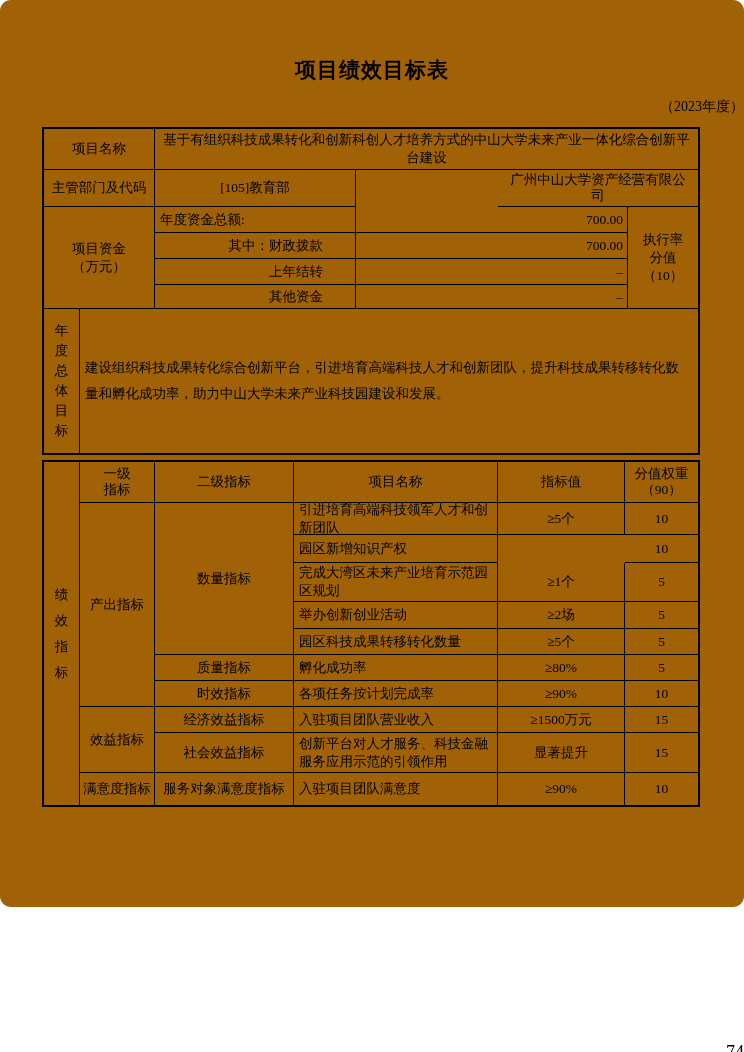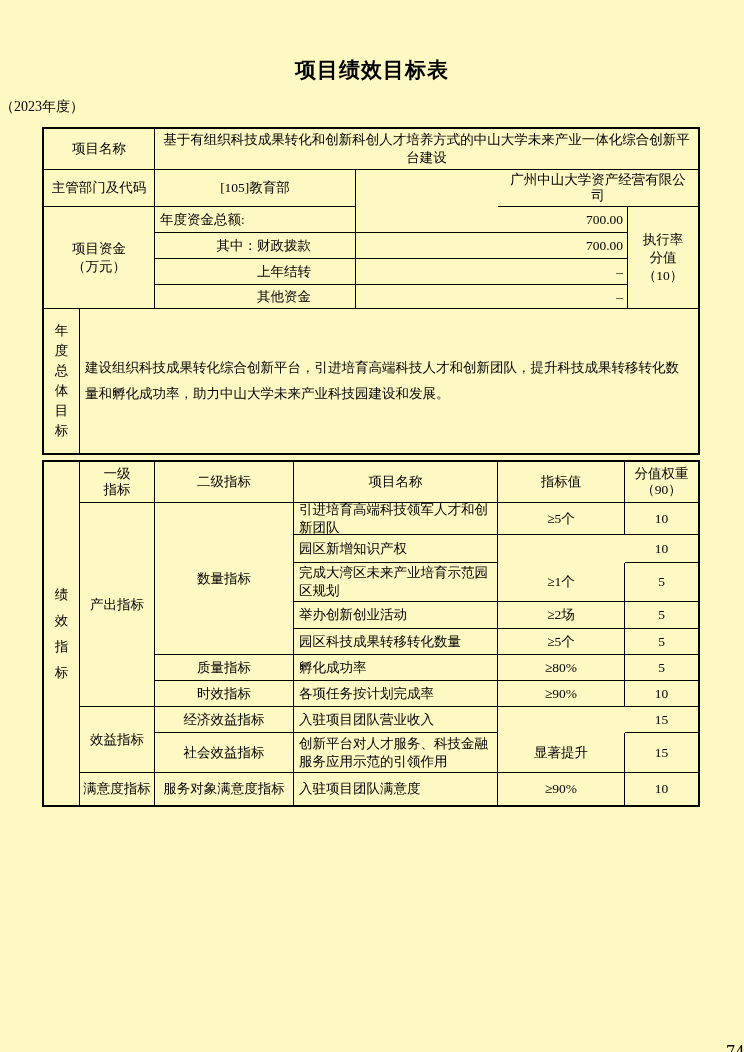--- a/index.html
+++ b/index.html
@@ -1,27 +1,27 @@
 <!DOCTYPE html>
 <html><head>
 <meta charset="utf-8">
 <style>
   * { box-sizing: border-box; margin: 0; padding: 0; }
   html,body { background:#fff; }
   body { width:744px; height:1052px; }
   .sheet {
-    position:relative; width:744px; height:1052px; background:#fef9c3;
-    font-family:"Liberation Serif","DejaVu Serif",serif; color:#000;
+    position:relative; width:744px; height:907px; background:#a16207;
+    font-family:"Liberation Serif","DejaVu Serif",serif; color:#000;border-radius:11px;
   }
   .title {
     position:absolute; top:56px; left:0; width:100%; text-align:center;
     font-family:"Liberation Sans","DejaVu Sans",sans-serif;
     font-weight:bold; font-size:21px; letter-spacing:1px;
   }
-  .subtitle { position:absolute; top:98px; left:0; width:100%; text-align:left; font-size:14px; }
+  .subtitle { position:absolute; top:98px; left:0; width:100%; text-align:right; font-size:14px; }
   .tablewrap { position:absolute; left:42px; top:127px; width:658px; }
   .boxa, .boxb { border:2px solid #000; width:658px; }
   .gap { height:5px; }
 
   .t1 {
     display:grid;
     grid-template-columns:111px 201px 142px 130px 70px;
     grid-template-rows:41px 37px 26px 26px 26px 24px;
   }
   .t2 {
@@ -46,21 +46,21 @@
   .goalrow { display:flex; height:144px; }
   .goalrow .side {
     width:36px; border-right:1px solid #000; display:flex; align-items:center;
     justify-content:center; font-size:13.5px; text-align:center;
   }
   .goalrow .content {
     flex:1; display:flex; align-items:center; padding:0 2px 0 5px;
     font-size:13.5px; line-height:26px; white-space:pre-line; text-align:left;
   }
   .pl5 { padding-left:5px; padding-right:2px; }
-  .pr26 { padding-right:44px; }
+  .pr26 { padding-right:32px; }
   .pr4 { padding-right:4px; }
   .pagenum { position:absolute; top:1042px; left:0; width:100%; text-align:right; font-size:18px; }
 </style>
 </head>
 <body>
 
 <div class="sheet">
 
   <div class="title">项目绩效目标表</div>
   <div class="subtitle">（2023年度）</div>
@@ -162,20 +162,21 @@
 
         <div class="cell leftal pl5" style="grid-column:4;grid-row:7">孵化成功率</div>
         <div class="cell" style="grid-column:5;grid-row:7">≥80%</div>
         <div class="cell er" style="grid-column:6;grid-row:7">5</div>
 
         <div class="cell leftal pl5" style="grid-column:4;grid-row:8">各项任务按计划完成率</div>
         <div class="cell" style="grid-column:5;grid-row:8">≥90%</div>
         <div class="cell er" style="grid-column:6;grid-row:8">10</div>
 
         <div class="cell leftal pl5" style="grid-column:4;grid-row:9">入驻项目团队营业收入</div>
+        <div class="cell" style="grid-column:5;grid-row:9">≥1500万元</div>
         <div class="cell er" style="grid-column:6;grid-row:9">15</div>
 
         <div class="cell leftal pl5 pre lh18" style="grid-column:4;grid-row:10">创新平台对人才服务、科技金融
 服务应用示范的引领作用</div>
         <div class="cell" style="grid-column:5;grid-row:10">显著提升</div>
         <div class="cell er" style="grid-column:6;grid-row:10">15</div>
 
         <div class="cell leftal pl5 eb" style="grid-column:4;grid-row:11">入驻项目团队满意度</div>
         <div class="cell eb" style="grid-column:5;grid-row:11">≥90%</div>
         <div class="cell er eb" style="grid-column:6;grid-row:11">10</div>

